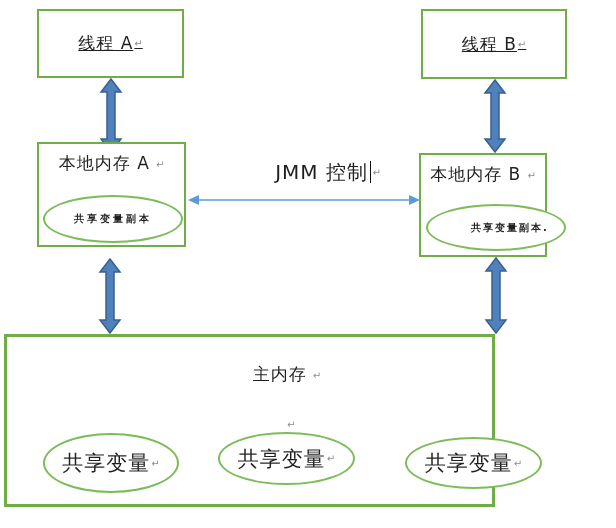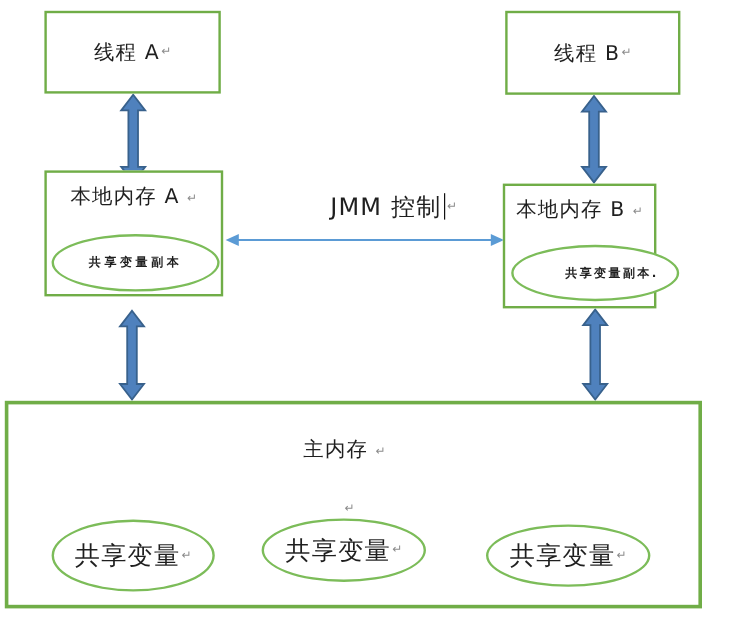--- a/index.html
+++ b/index.html
@@ -4,21 +4,21 @@
 <style>
   html,body{margin:0;padding:0;background:#ffffff;}
   .canvas{
     position:relative;width:616px;height:528px;background:#ffffff;
     font-family:"DejaVu Sans","Liberation Sans",sans-serif;
     color:#1f1f1f;overflow:hidden;
   }
   .arrows{position:absolute;left:0;top:0;width:616px;height:528px;}
   .box{position:absolute;border:2px solid #70AD47;background:#ffffff;box-sizing:border-box;}
   .box.main{border-width:3px;}
-  .center-label{display:flex;align-items:center;justify-content:center;width:100%;height:100%;}
+  .center-label{display:flex;align-items:center;justify-content:center;width:100%;height:100%;text-decoration:underline;}
   .label-text{font-size:17px;letter-spacing:1px;white-space:nowrap;}
   .mark{font-size:10px;color:#8c8c8c;margin-left:1px;vertical-align:1px;white-space:nowrap;}
   .ellipse{
     position:absolute;border:2px solid #7CBC59;border-radius:50%;
     display:flex;align-items:center;justify-content:center;box-sizing:border-box;
     background:#ffffff;
   }
   .copy-text{font-size:10px;font-weight:bold;letter-spacing:3px;white-space:nowrap;}
   .shared-text{font-size:21px;letter-spacing:1px;white-space:nowrap;}
   .toplabel{position:absolute;left:0;right:0;top:8px;text-align:center;}
@@ -78,21 +78,21 @@
   <div class="box" style="left:419px;top:153px;width:128px;height:104px;">
     <div class="toplabel">
       <span class="label-text">本地内存 B</span>
       <span class="mark">↵</span>
     </div>
     <div class="ellipse" style="left:5px;top:49px;width:140px;height:47px;">
       <span class="copy-text" style="letter-spacing:2px;margin-left:28px;">共享变量副本.</span>
     </div>
   </div>
 
-  <div class="box main" style="left:4px;top:334px;width:581px;height:173px;padding-left:27px;">
+  <div class="box main" style="left:4px;top:334px;width:491px;height:173px;padding-left:27px;">
     <div class="main-label">
       <span class="label-text">主内存</span>
       <span class="mark">↵</span>
     </div>
 
     <span class="floating-mark" style="left:280px;top:82px;">↵</span>
 
     <div class="ellipse" style="left:36px;top:96px;width:136px;height:60px;">
       <span class="shared-text">共享变量</span>
       <span class="mark">↵</span>

